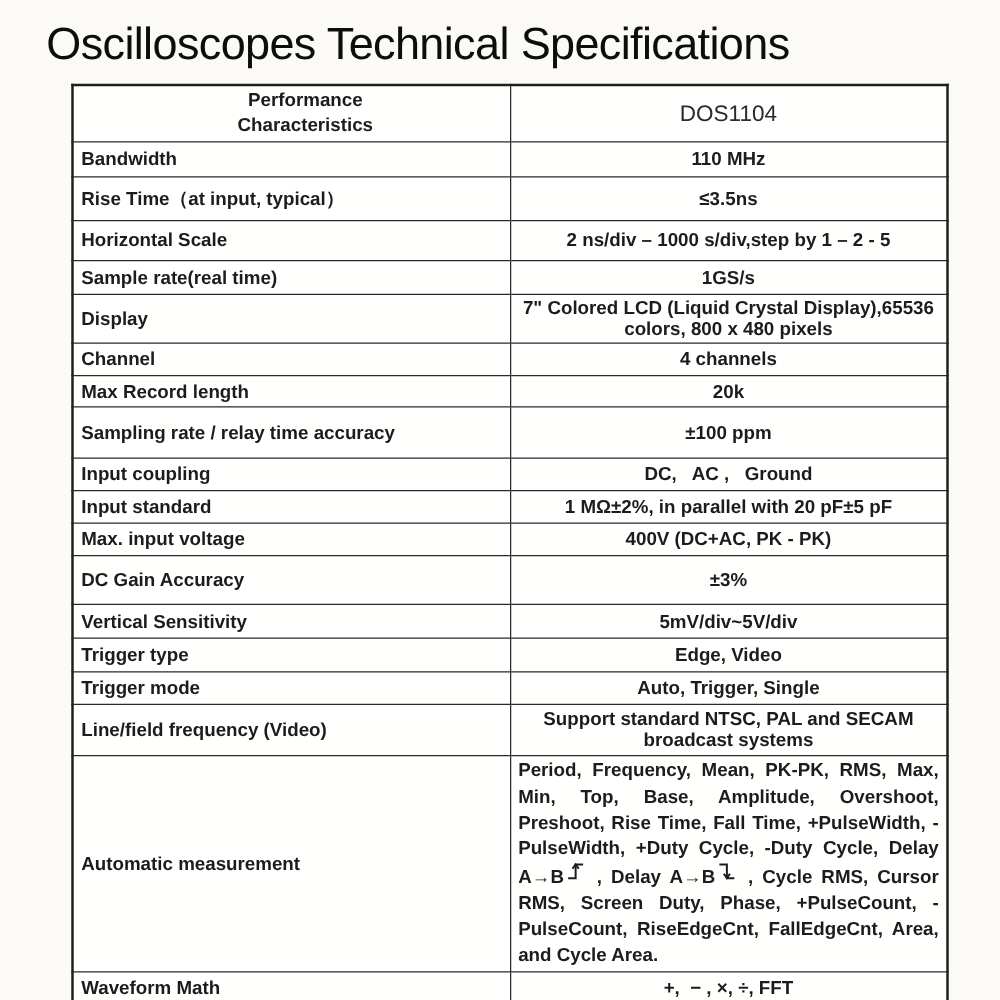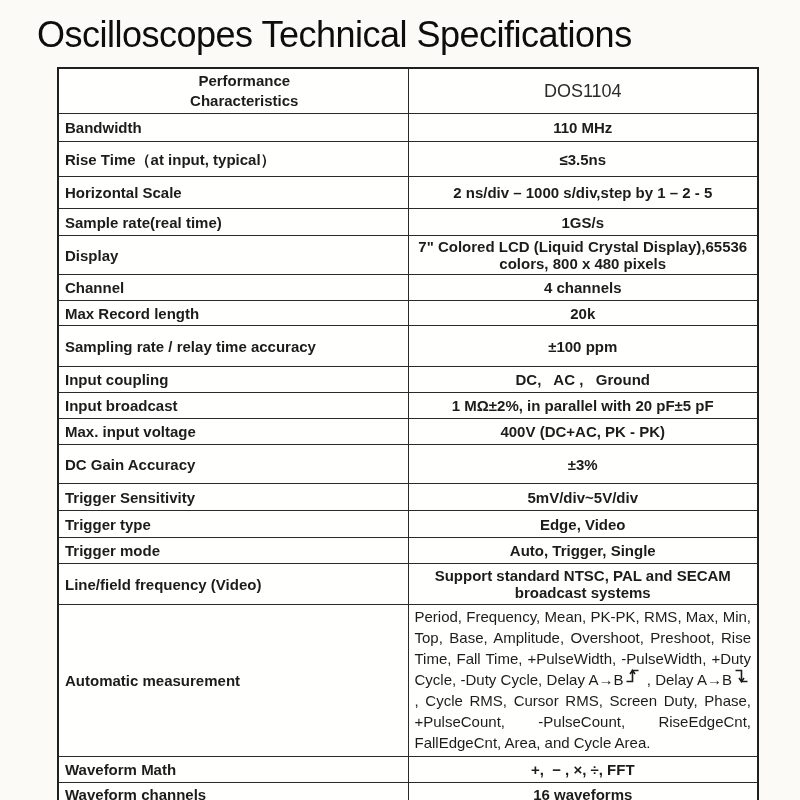--- a/index.html
+++ b/index.html
@@ -55,21 +55,21 @@
     text-align: center;
     font-size: 18px;
     font-weight: normal;
     color: #2b2b2b;
   }
   td.auto-val {
     text-align: justify;
     font-size: 14.6px;
     line-height: 20.8px;
     padding: 4px 9px;
-    font-weight: normal;
+    font-weight: bold;
     margin-left: 24px;
   }
   .edge-icon {
     display: inline-block;
     vertical-align: 2px;
     margin: 0 3px;
   }
   .edge-icon path {
     fill: none;
     stroke: #1c1c1c;
@@ -121,33 +121,33 @@
     </tr>
     <tr style="height:41px">
       <td class="lbl">Sampling rate / relay time accuracy</td>
       <td class="val">±100 ppm</td>
     </tr>
     <tr style="height:26px">
       <td class="lbl">Input coupling</td>
       <td class="val">DC,&nbsp;&nbsp; AC ,&nbsp;&nbsp; Ground</td>
     </tr>
     <tr style="height:26px">
-      <td class="lbl">Input broadcast</td>
+      <td class="lbl">Input standard</td>
       <td class="val">1 MΩ±2%, in parallel with 20 pF±5 pF</td>
     </tr>
     <tr style="height:26px">
       <td class="lbl">Max. input voltage</td>
       <td class="val">400V (DC+AC, PK - PK)</td>
     </tr>
     <tr style="height:39px">
       <td class="lbl">DC Gain Accuracy</td>
       <td class="val">±3%</td>
     </tr>
     <tr style="height:27px">
-      <td class="lbl">Trigger Sensitivity</td>
+      <td class="lbl">Vertical Sensitivity</td>
       <td class="val">5mV/div~5V/div</td>
     </tr>
     <tr style="height:27px">
       <td class="lbl">Trigger type</td>
       <td class="val">Edge, Video</td>
     </tr>
     <tr style="height:26px">
       <td class="lbl">Trigger mode</td>
       <td class="val">Auto, Trigger, Single</td>
     </tr>

